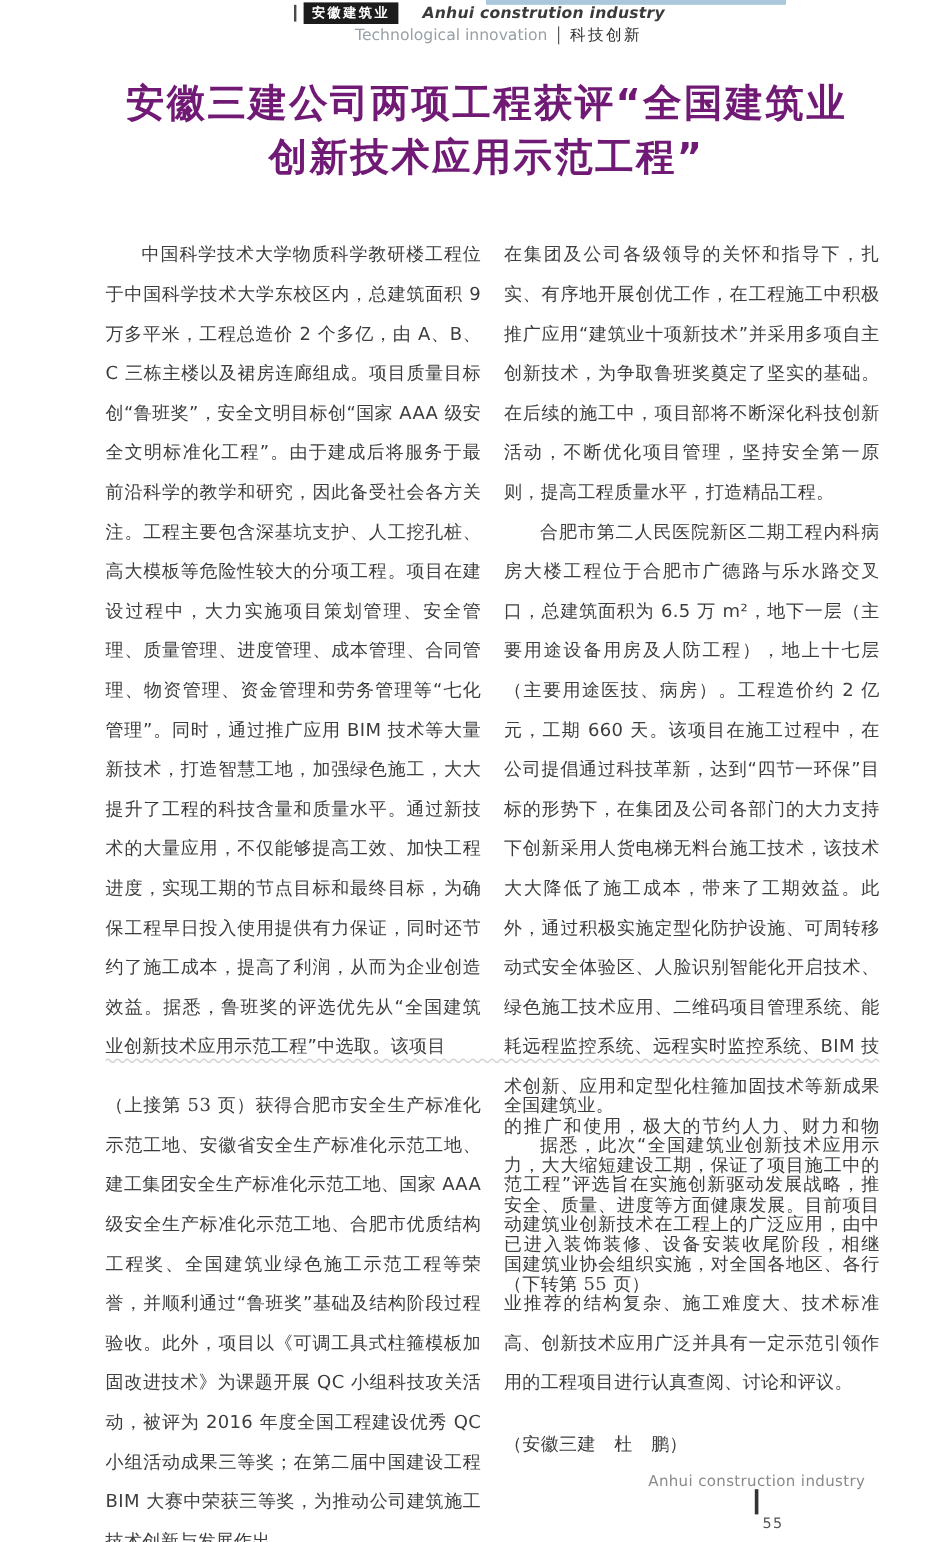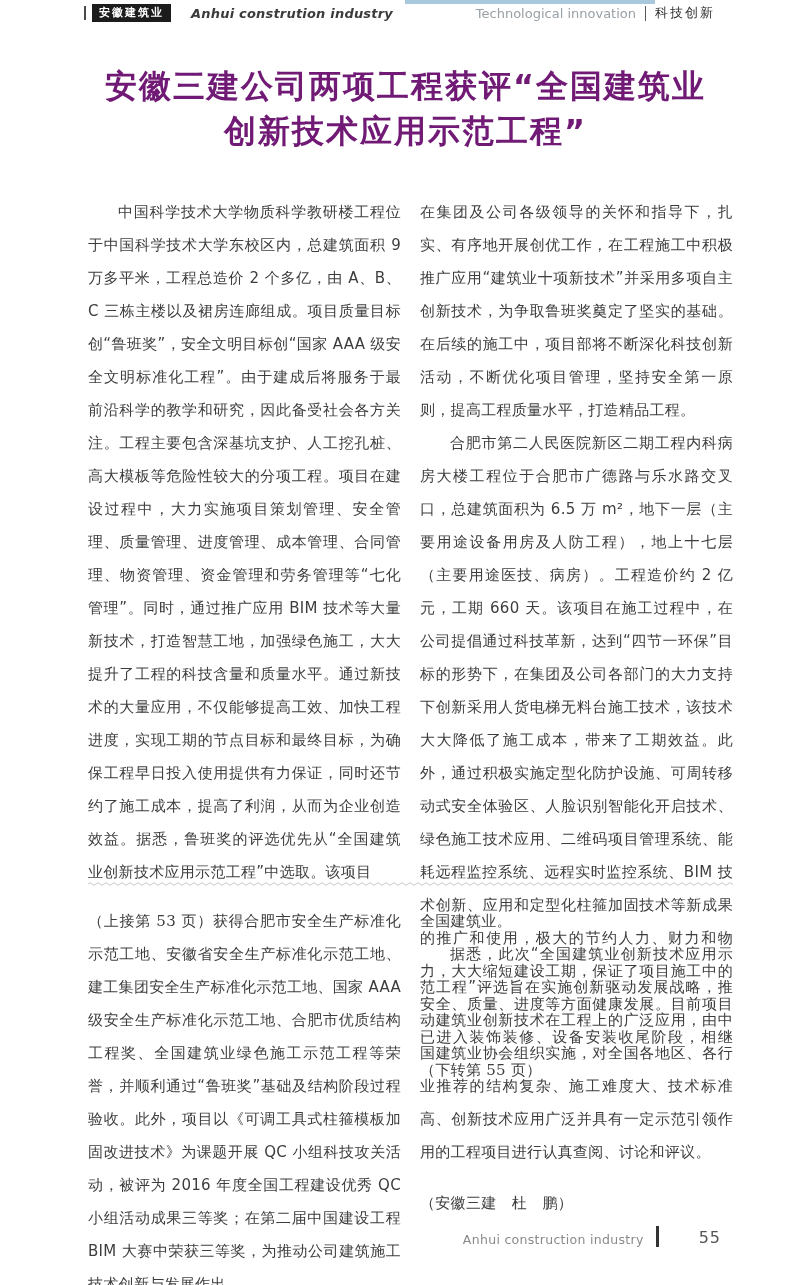--- a/index.html
+++ b/index.html
@@ -22,20 +22,21 @@
     width: 250px; height: 4px;
     background: var(--accent-bar, #a9c8dc);
   }
   .page-header {
     position: absolute;
     top: 2px; left: 84px; right: 76px;
     height: 22px;
     display: flex;
     justify-content: space-between;
     align-items: center;
+    flex-direction: column;
   }
   .header-left { display: flex; align-items: center; }
   .brand-tick {
     width: 2px; height: 14px;
     background: #4a4a4a;
     margin-right: 6px;
   }
   .brand-box {
     background: var(--brand-box, #1c1c1c);
     color: #ffffff;
@@ -107,29 +108,30 @@
     top: 873px; left: 88px;
     width: 645px; height: 8px;
   }
 
   
   .page-footer {
     position: absolute;
     top: 1226px;
     right: 70px;
     display: flex;
-    align-items: flex-end;
+    align-items: center;
+    flex-direction: column;
   }
   .footer-en { font-size: 12.5px; color: #8a8a8a; letter-spacing: 0.3px; }
   .footer-bar {
     width: 3px; height: 21px;
     background: #333333;
     margin: 0 13px 0 12px;
   }
-  .footer-page { font-size: 16px; color: #555555; letter-spacing: 1px; margin-left: 27px; }
+  .footer-page { font-size: 12px; color: #555555; letter-spacing: 1px; margin-left: 27px; }
 </style>
 </head>
 <body>
 
 <div class="page">
 
   <div class="accent-bar"></div>
 
   <header class="page-header">
     <div class="header-left">

